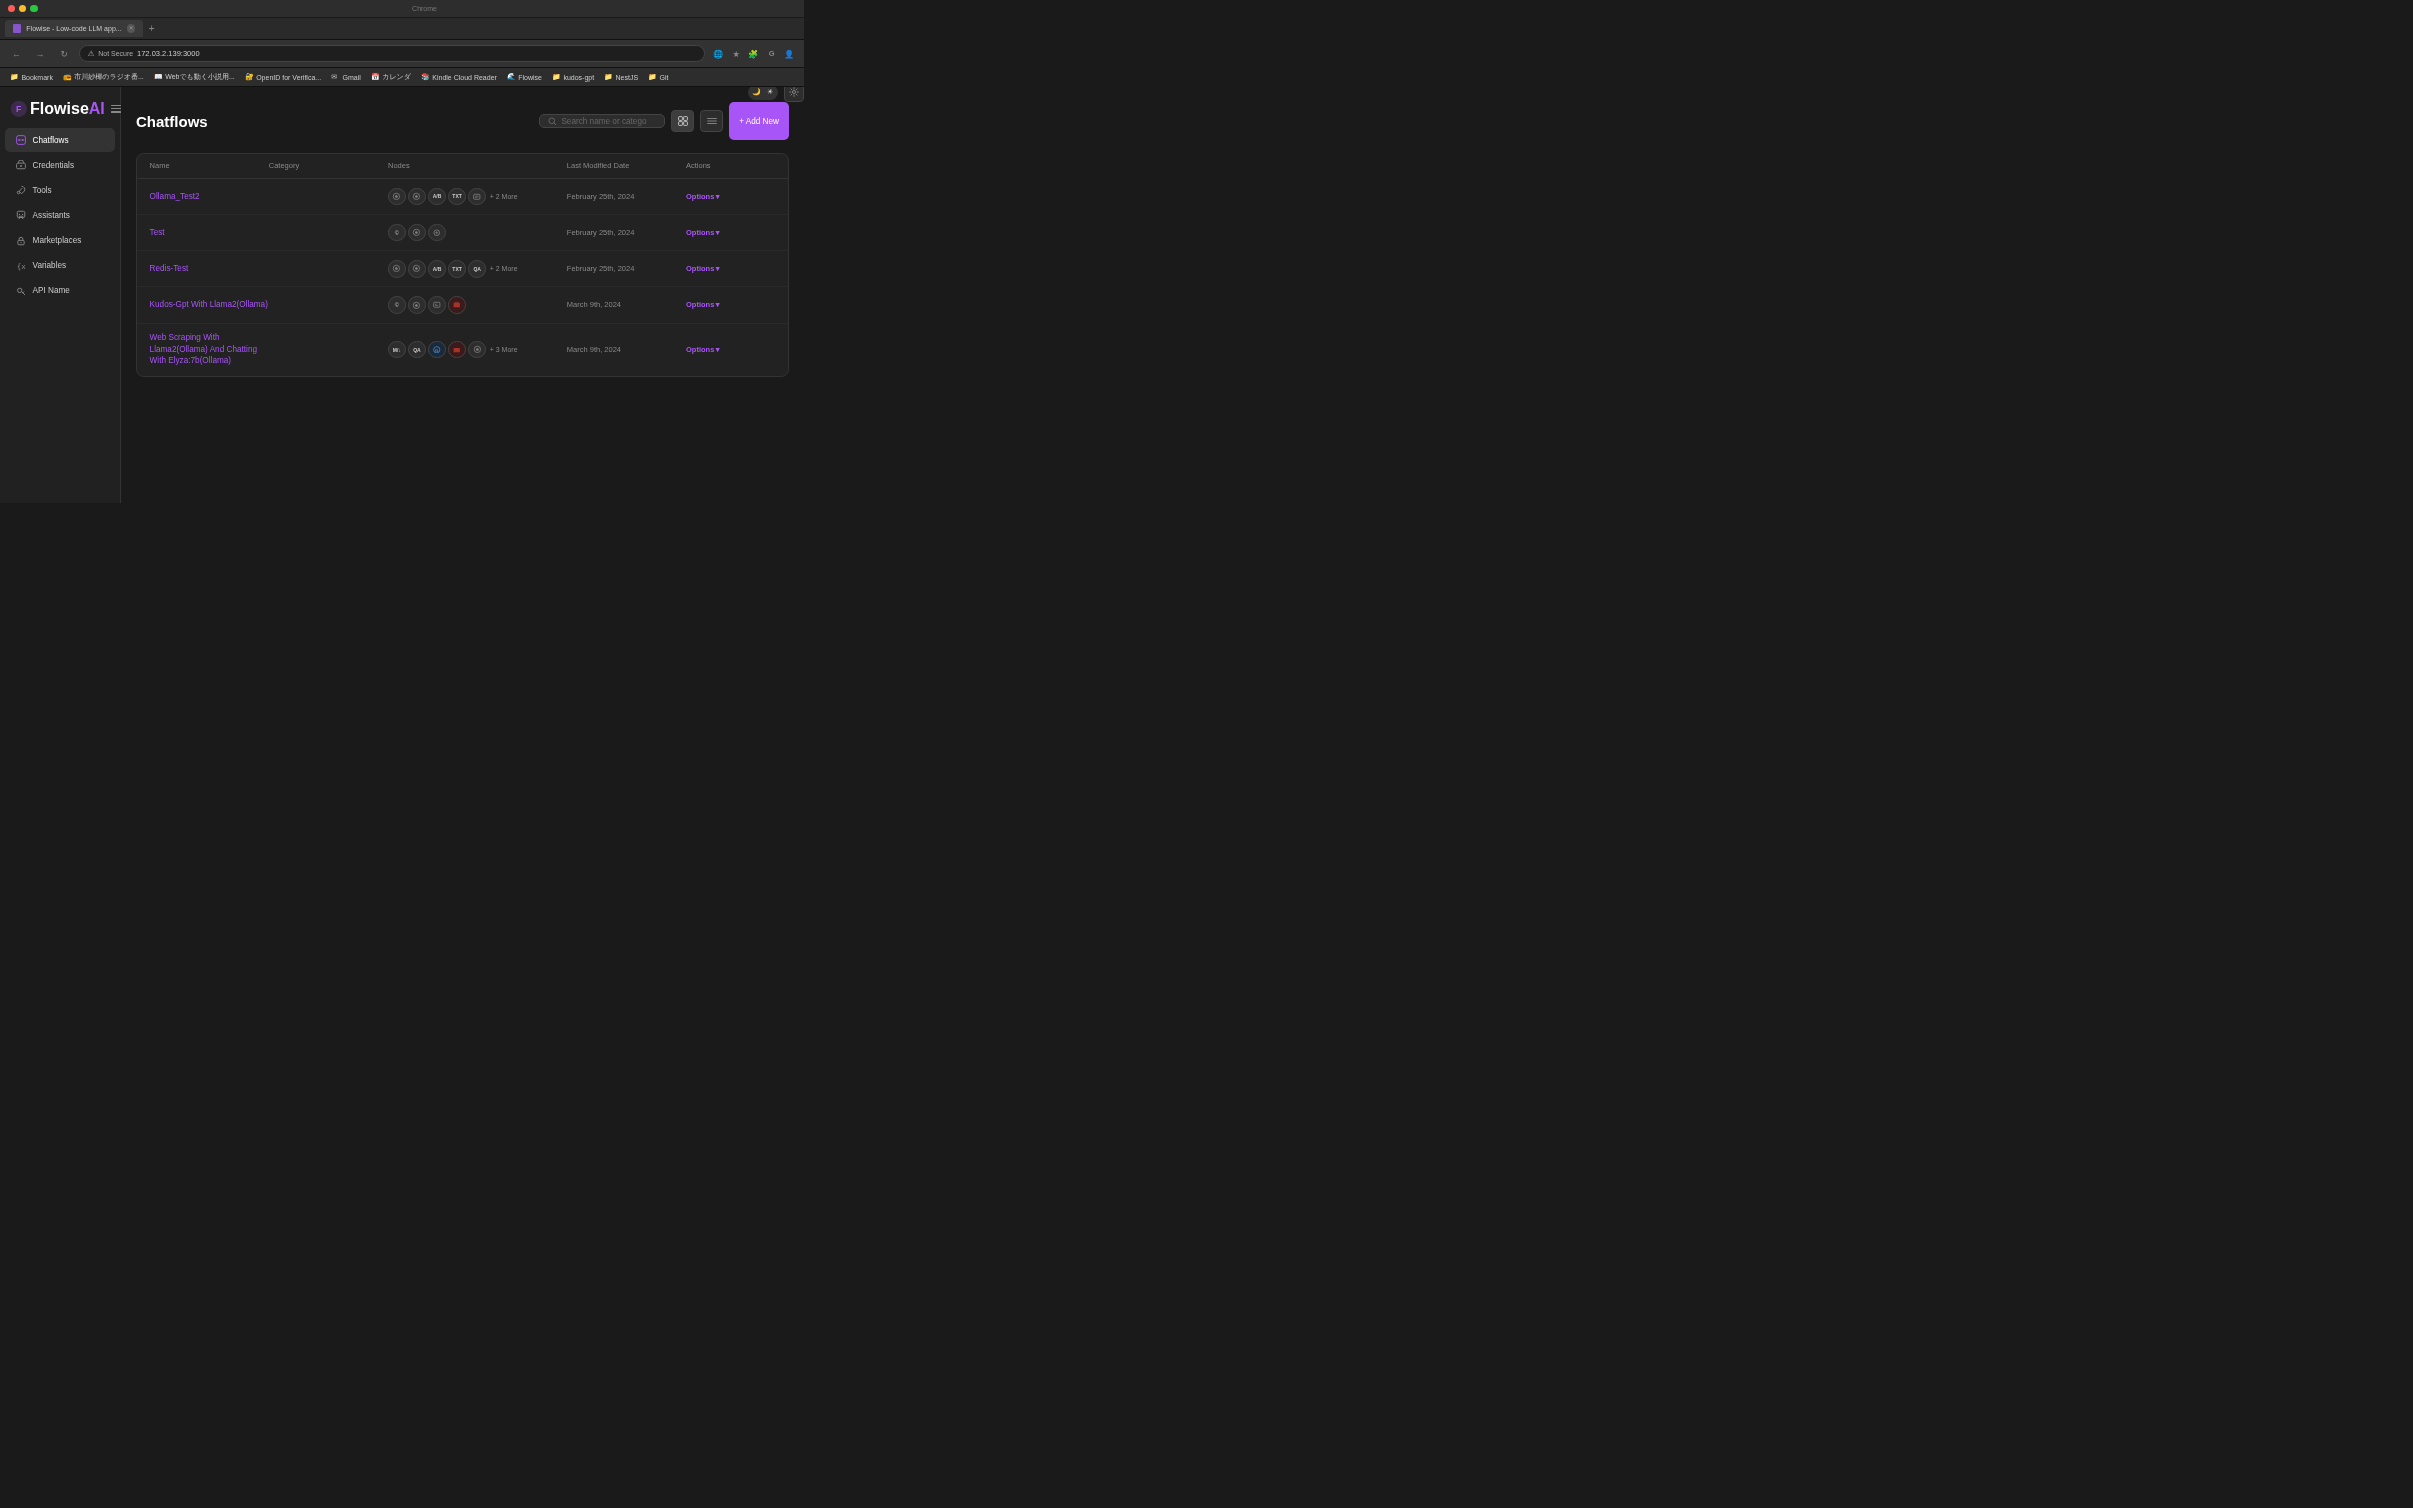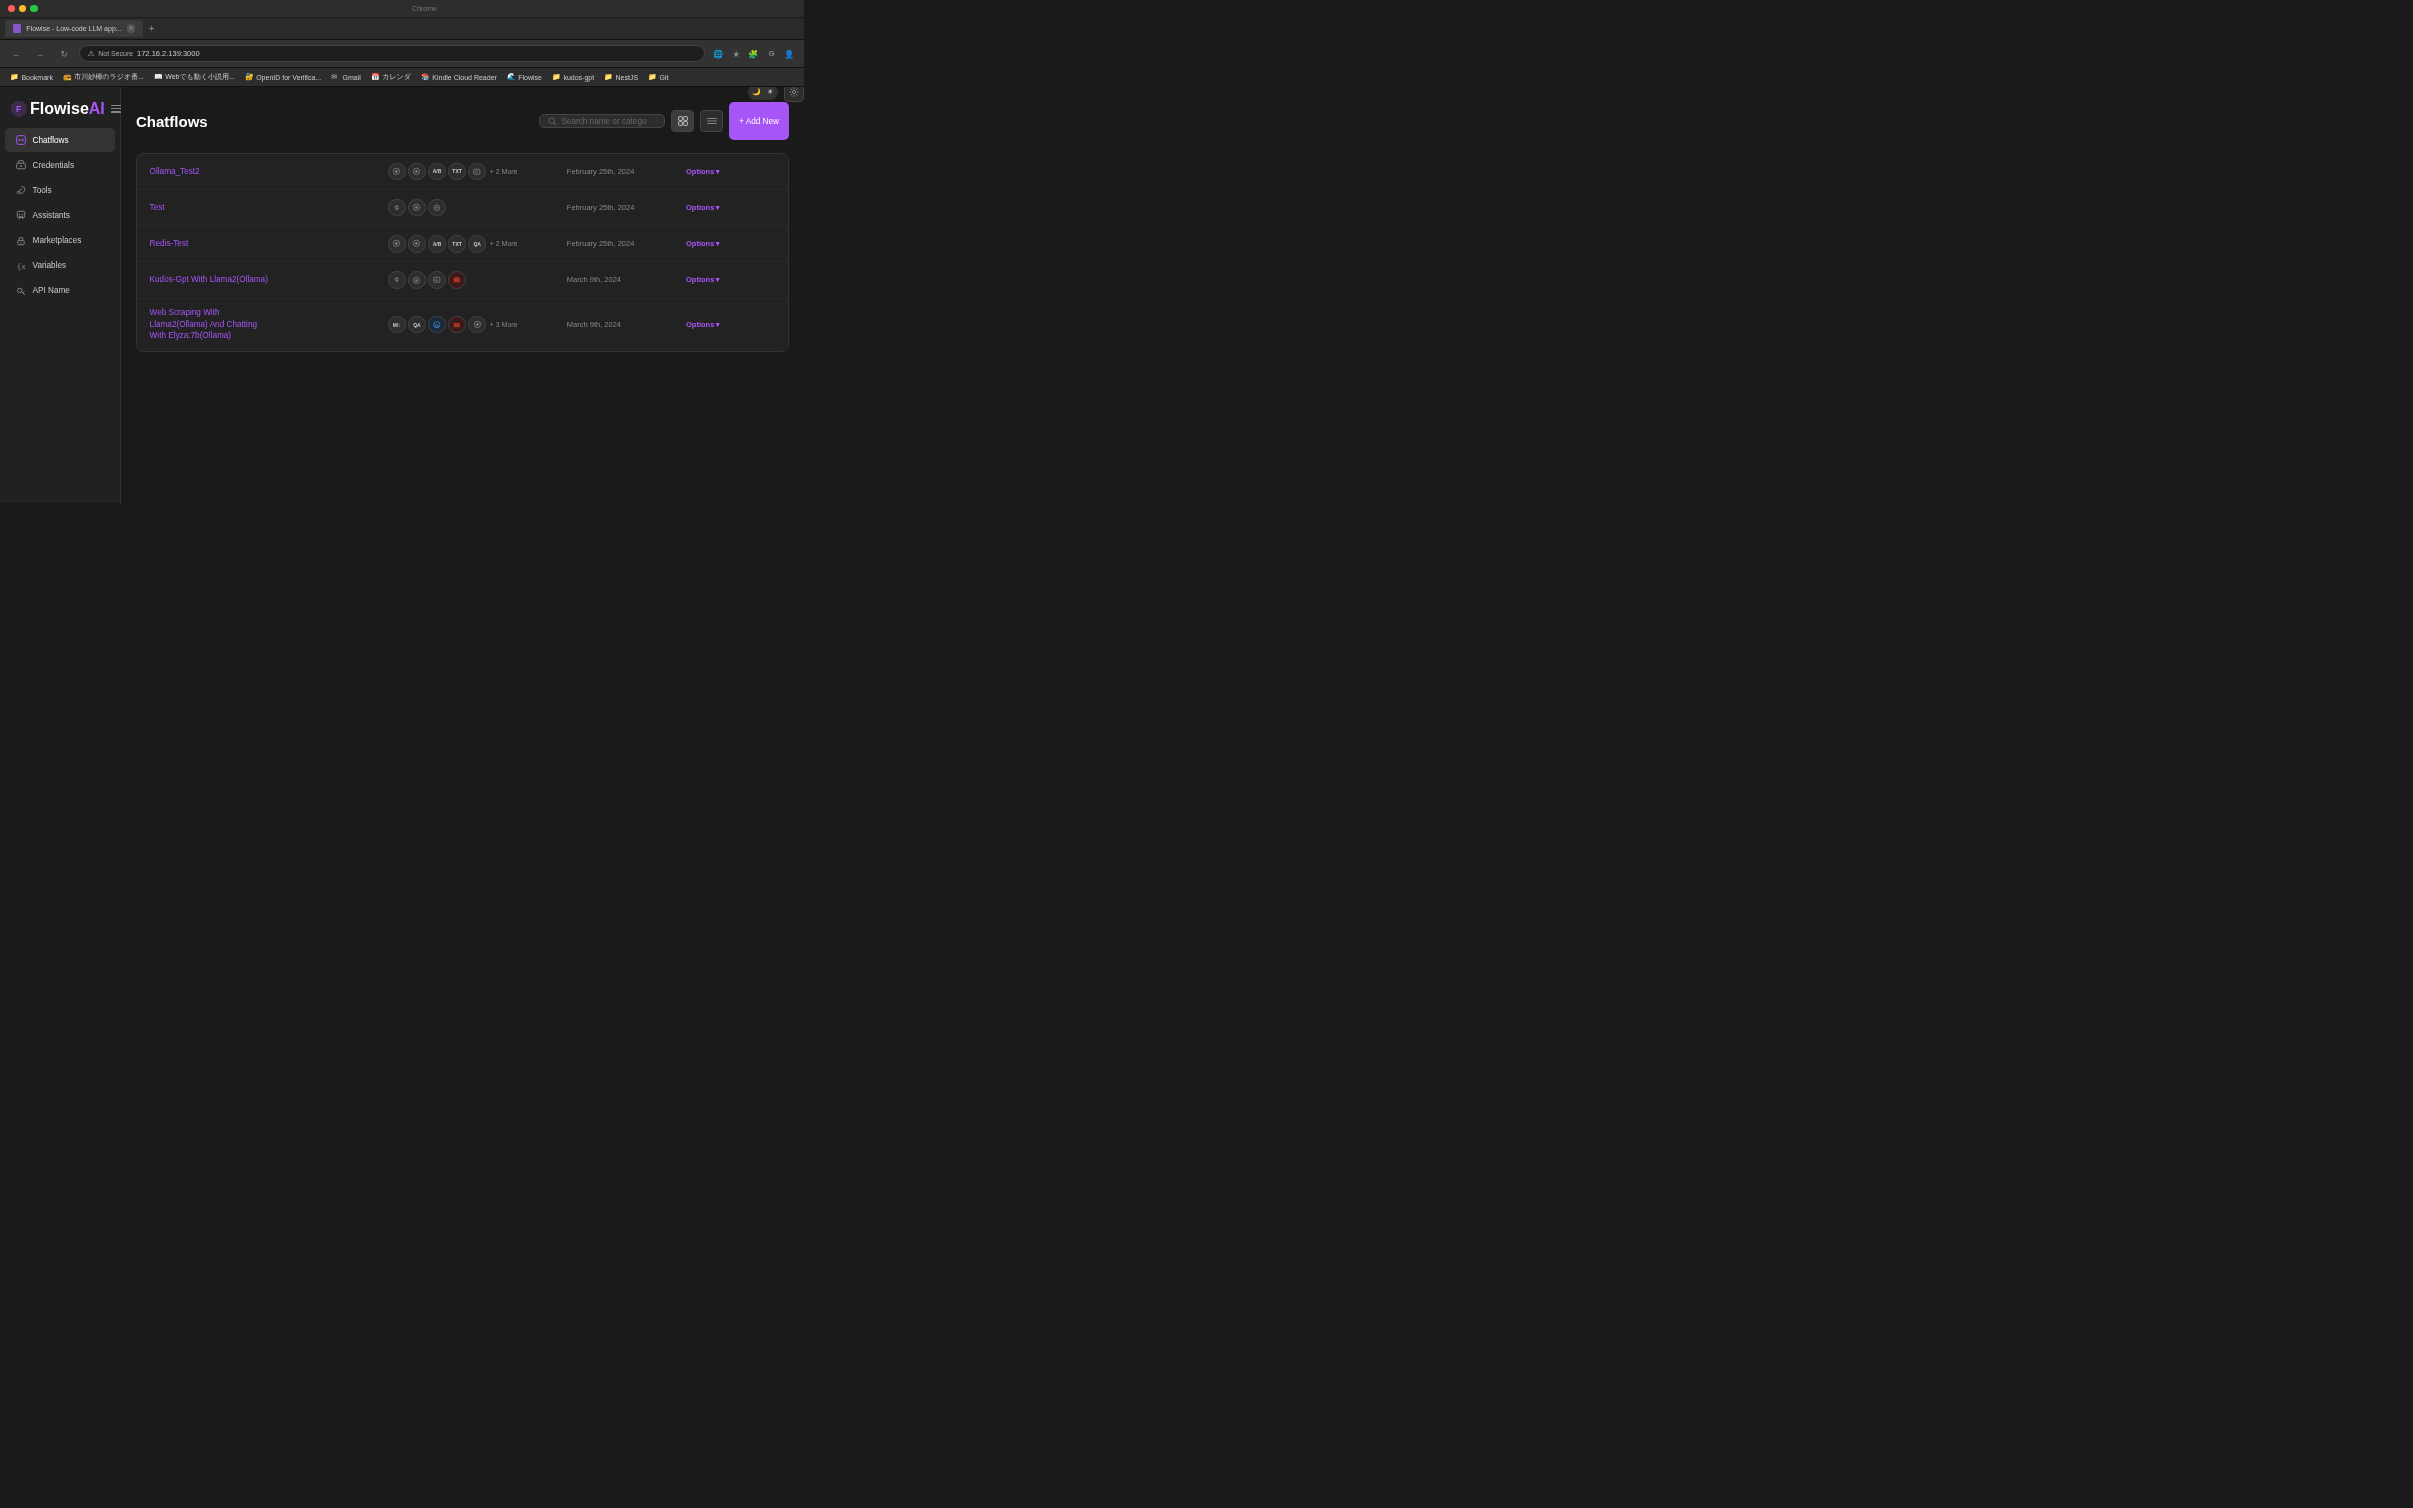--- a/index.html
+++ b/index.html
@@ -447,21 +447,21 @@
   <div class="new-tab-btn">+</div>
 </div>
 
 <div class="address-bar">
   <div class="nav-btn">←</div>
   <div class="nav-btn">→</div>
   <div class="nav-btn">↻</div>
   <div class="url-bar">
     <span class="not-secure-icon">⚠</span>
     <span class="not-secure">Not Secure</span>
-    <span class="url-text">172.16.2.139:3000</span>
+    <span class="url-text">172.03.2.139:3000</span>
   </div>
   <div class="address-bar-actions">
     <div class="addr-icon">🌐</div>
     <div class="addr-icon">★</div>
     <div class="addr-icon">🧩</div>
     <div class="addr-icon" style="font-weight:bold;font-size:7.5px;">G</div>
     <div class="addr-icon">👤</div>
   </div>
 </div>
 
@@ -650,20 +650,27 @@
             <line x1="1" y1="12" x2="15" y2="12" stroke="#888" stroke-width="1.5" stroke-linecap="round"></line>
           </svg>
         </div>
         <button class="add-new-btn">
           <span>+ Add New</span>
         </button>
       </div>
     </div>
 
     <div class="table-container">
+      <div class="table-header">
+        <span>Name</span>
+        <span>Category</span>
+        <span>Nodes</span>
+        <span>Last Modified Date</span>
+        <span>Actions</span>
+      </div>
 
       <div class="table-row">
         <span class="row-name">Ollama_Test2</span>
         <span class="row-category"></span>
         <div class="nodes-col">
           <div class="node-icon">
             <svg width="8.8" height="8.8" viewBox="0 0 14 14" fill="none">
                 <circle cx="7" cy="7" r="5" stroke="#888" stroke-width="1.2"></circle>
                 <circle cx="7" cy="7" r="2" fill="#888"></circle>
               </svg>

